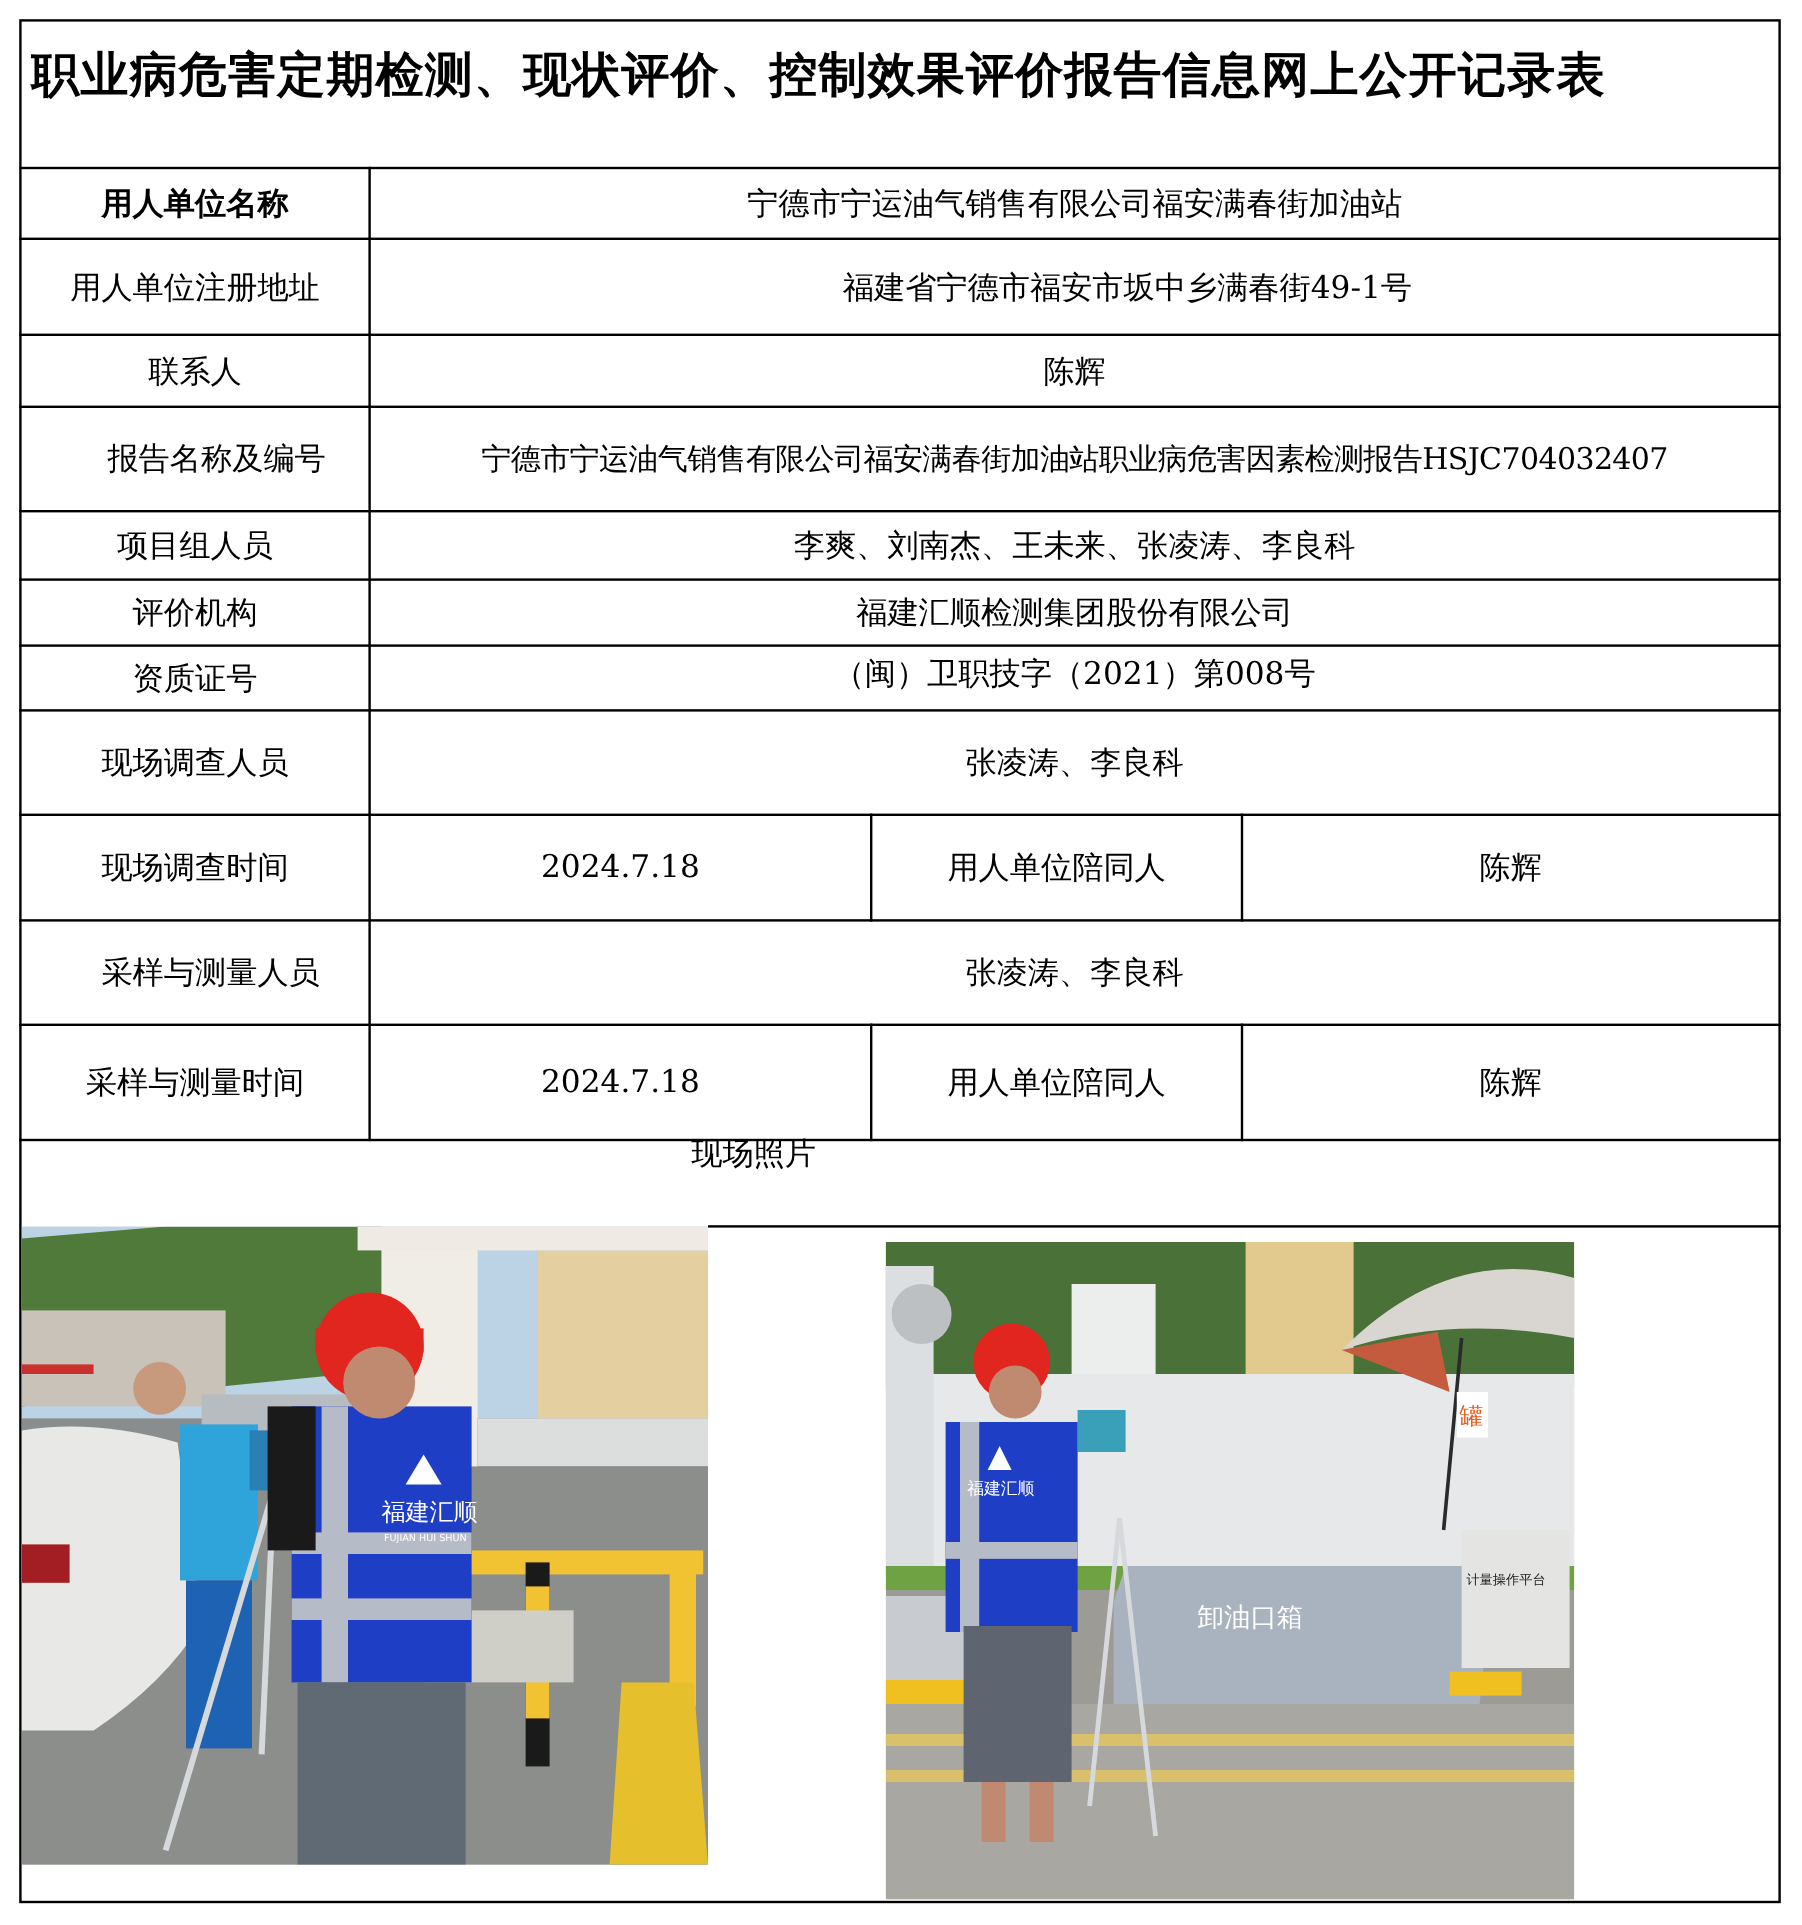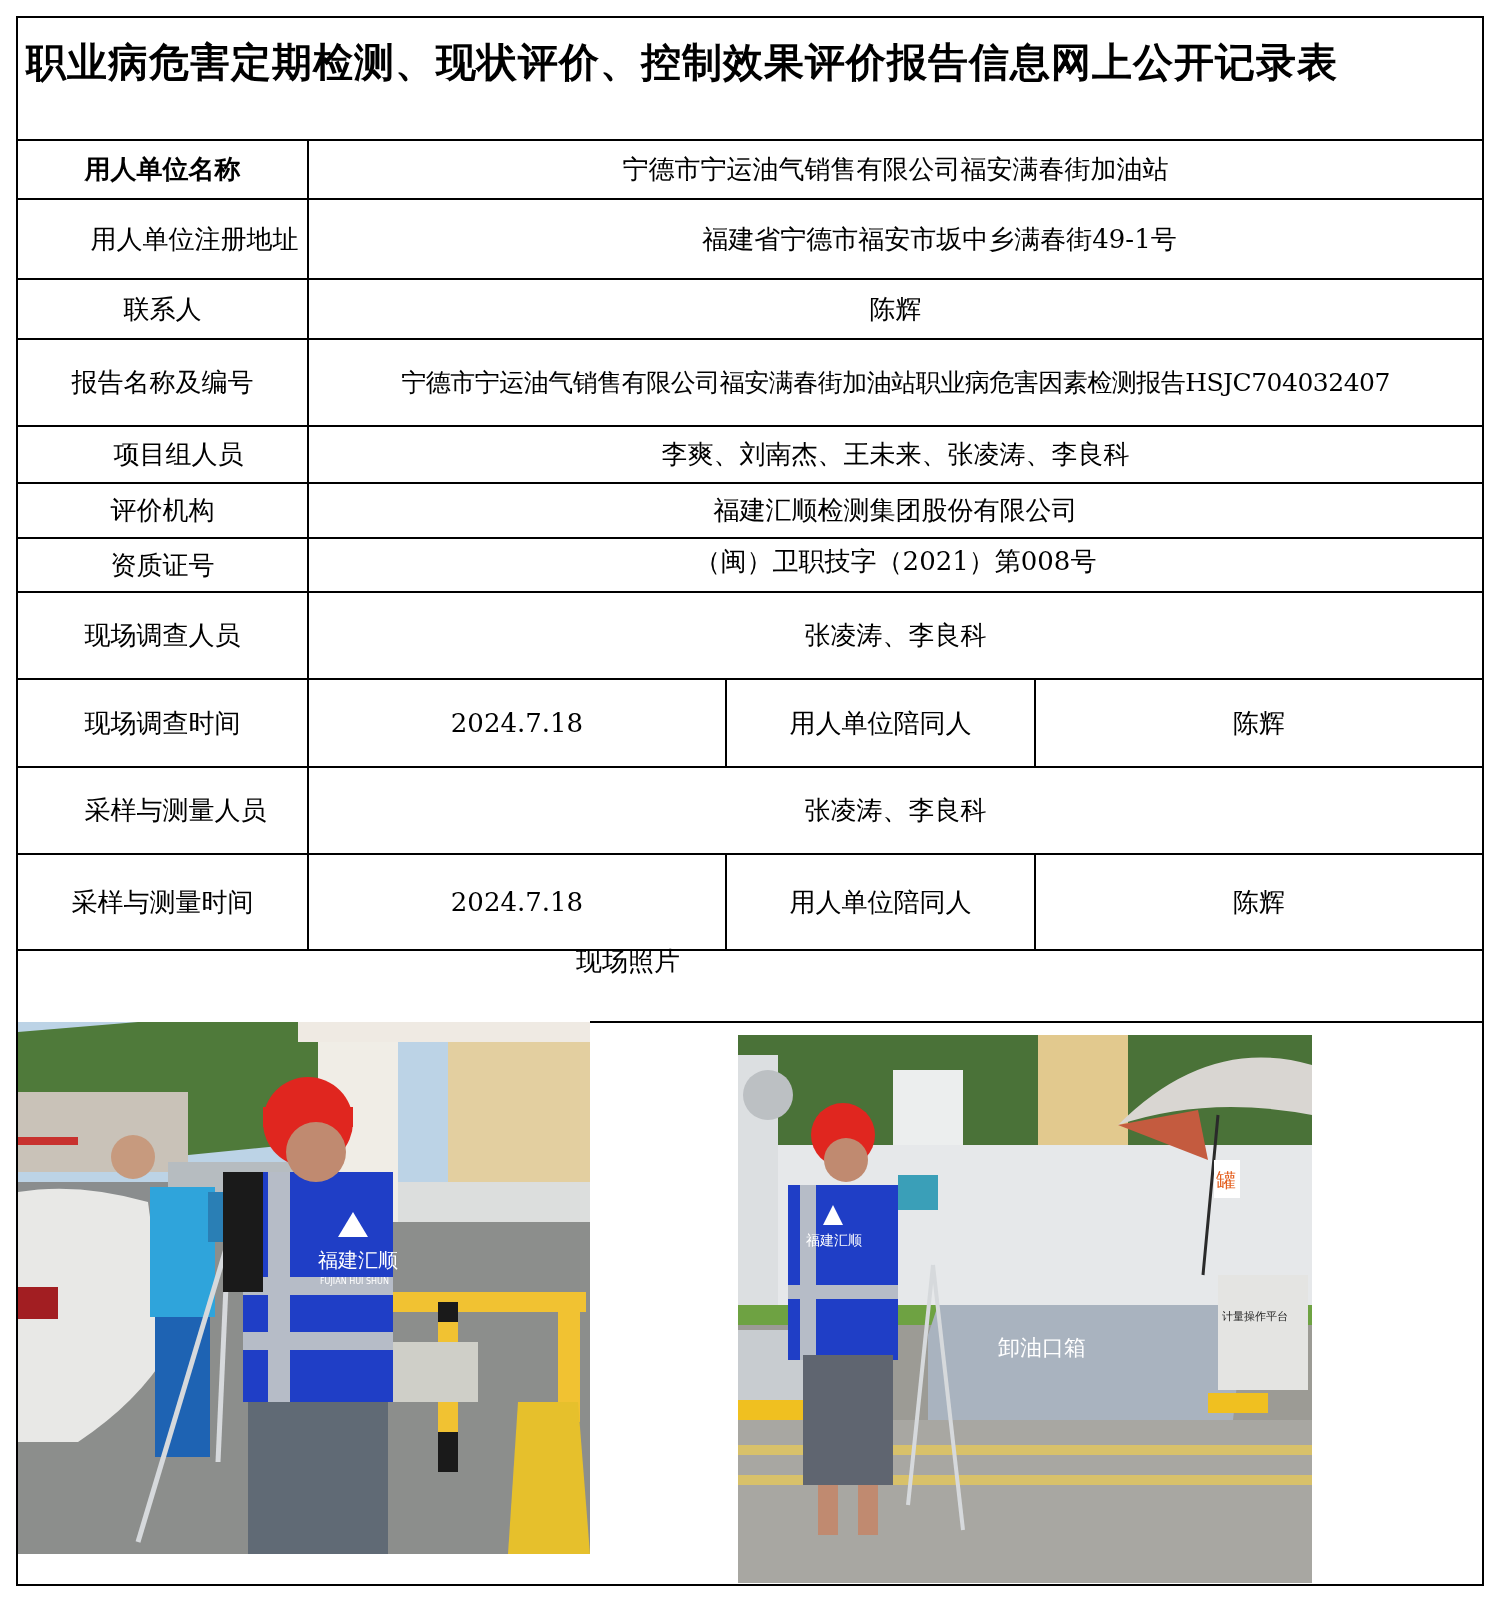--- a/index.html
+++ b/index.html
@@ -39,30 +39,30 @@
 
 <div class="vl" style="left:307px;top:139px;height:812px;"></div>
 <div class="vl" style="left:725px;top:678px;height:90px;"></div>
 <div class="vl" style="left:1034px;top:678px;height:90px;"></div>
 <div class="vl" style="left:725px;top:853px;height:98px;"></div>
 <div class="vl" style="left:1034px;top:853px;height:98px;"></div>
 
 <div class="cell" style="left:18px;top:141px;width:289px;height:57px;font-weight:bold;">用人单位名称</div>
 <div class="cell" style="left:309px;top:141px;width:1173px;height:57px;">宁德市宁运油气销售有限公司福安满春街加油站</div>
 
-<div class="cell" style="left:18px;top:200px;width:289px;height:78px;padding-left:32px;">用人单位注册地址</div>
+<div class="cell" style="left:18px;top:200px;width:289px;height:78px;">用人单位注册地址</div>
 <div class="cell" style="left:309px;top:200px;width:1173px;height:78px;margin-left:44px;">福建省宁德市福安市坂中乡满春街49-1号</div>
 
 <div class="cell" style="left:18px;top:280px;width:289px;height:58px;">联系人</div>
 <div class="cell" style="left:309px;top:280px;width:1173px;height:58px;">陈辉</div>
 
-<div class="cell" style="left:18px;top:340px;width:289px;height:85px;">报告名称及编号</div>
+<div class="cell" style="left:18px;top:340px;width:289px;height:85px;padding-left:18px;">报告名称及编号</div>
 <div class="cell" style="left:309px;top:340px;width:1173px;height:85px;font-size:25px;letter-spacing:-0.5px;">宁德市宁运油气销售有限公司福安满春街加油站职业病危害因素检测报告HSJC704032407</div>
 
-<div class="cell" style="left:18px;top:427px;width:289px;height:55px;margin-left:16px;">项目组人员</div>
+<div class="cell" style="left:18px;top:427px;width:289px;height:55px;">项目组人员</div>
 <div class="cell" style="left:309px;top:427px;width:1173px;height:55px;">李爽、刘南杰、王未来、张凌涛、李良科</div>
 
 <div class="cell" style="left:18px;top:484px;width:289px;height:53px;">评价机构</div>
 <div class="cell" style="left:309px;top:484px;width:1173px;height:53px;">福建汇顺检测集团股份有限公司</div>
 
 <div class="cell" style="left:18px;top:539px;width:289px;height:52px;">资质证号</div>
 <div class="cell" style="left:309px;top:539px;width:1173px;height:45px;">（闽）卫职技字（2021）第008号</div>
 
 <div class="cell" style="left:18px;top:593px;width:289px;height:85px;">现场调查人员</div>
 <div class="cell" style="left:309px;top:593px;width:1173px;height:85px;">张凌涛、李良科</div>

